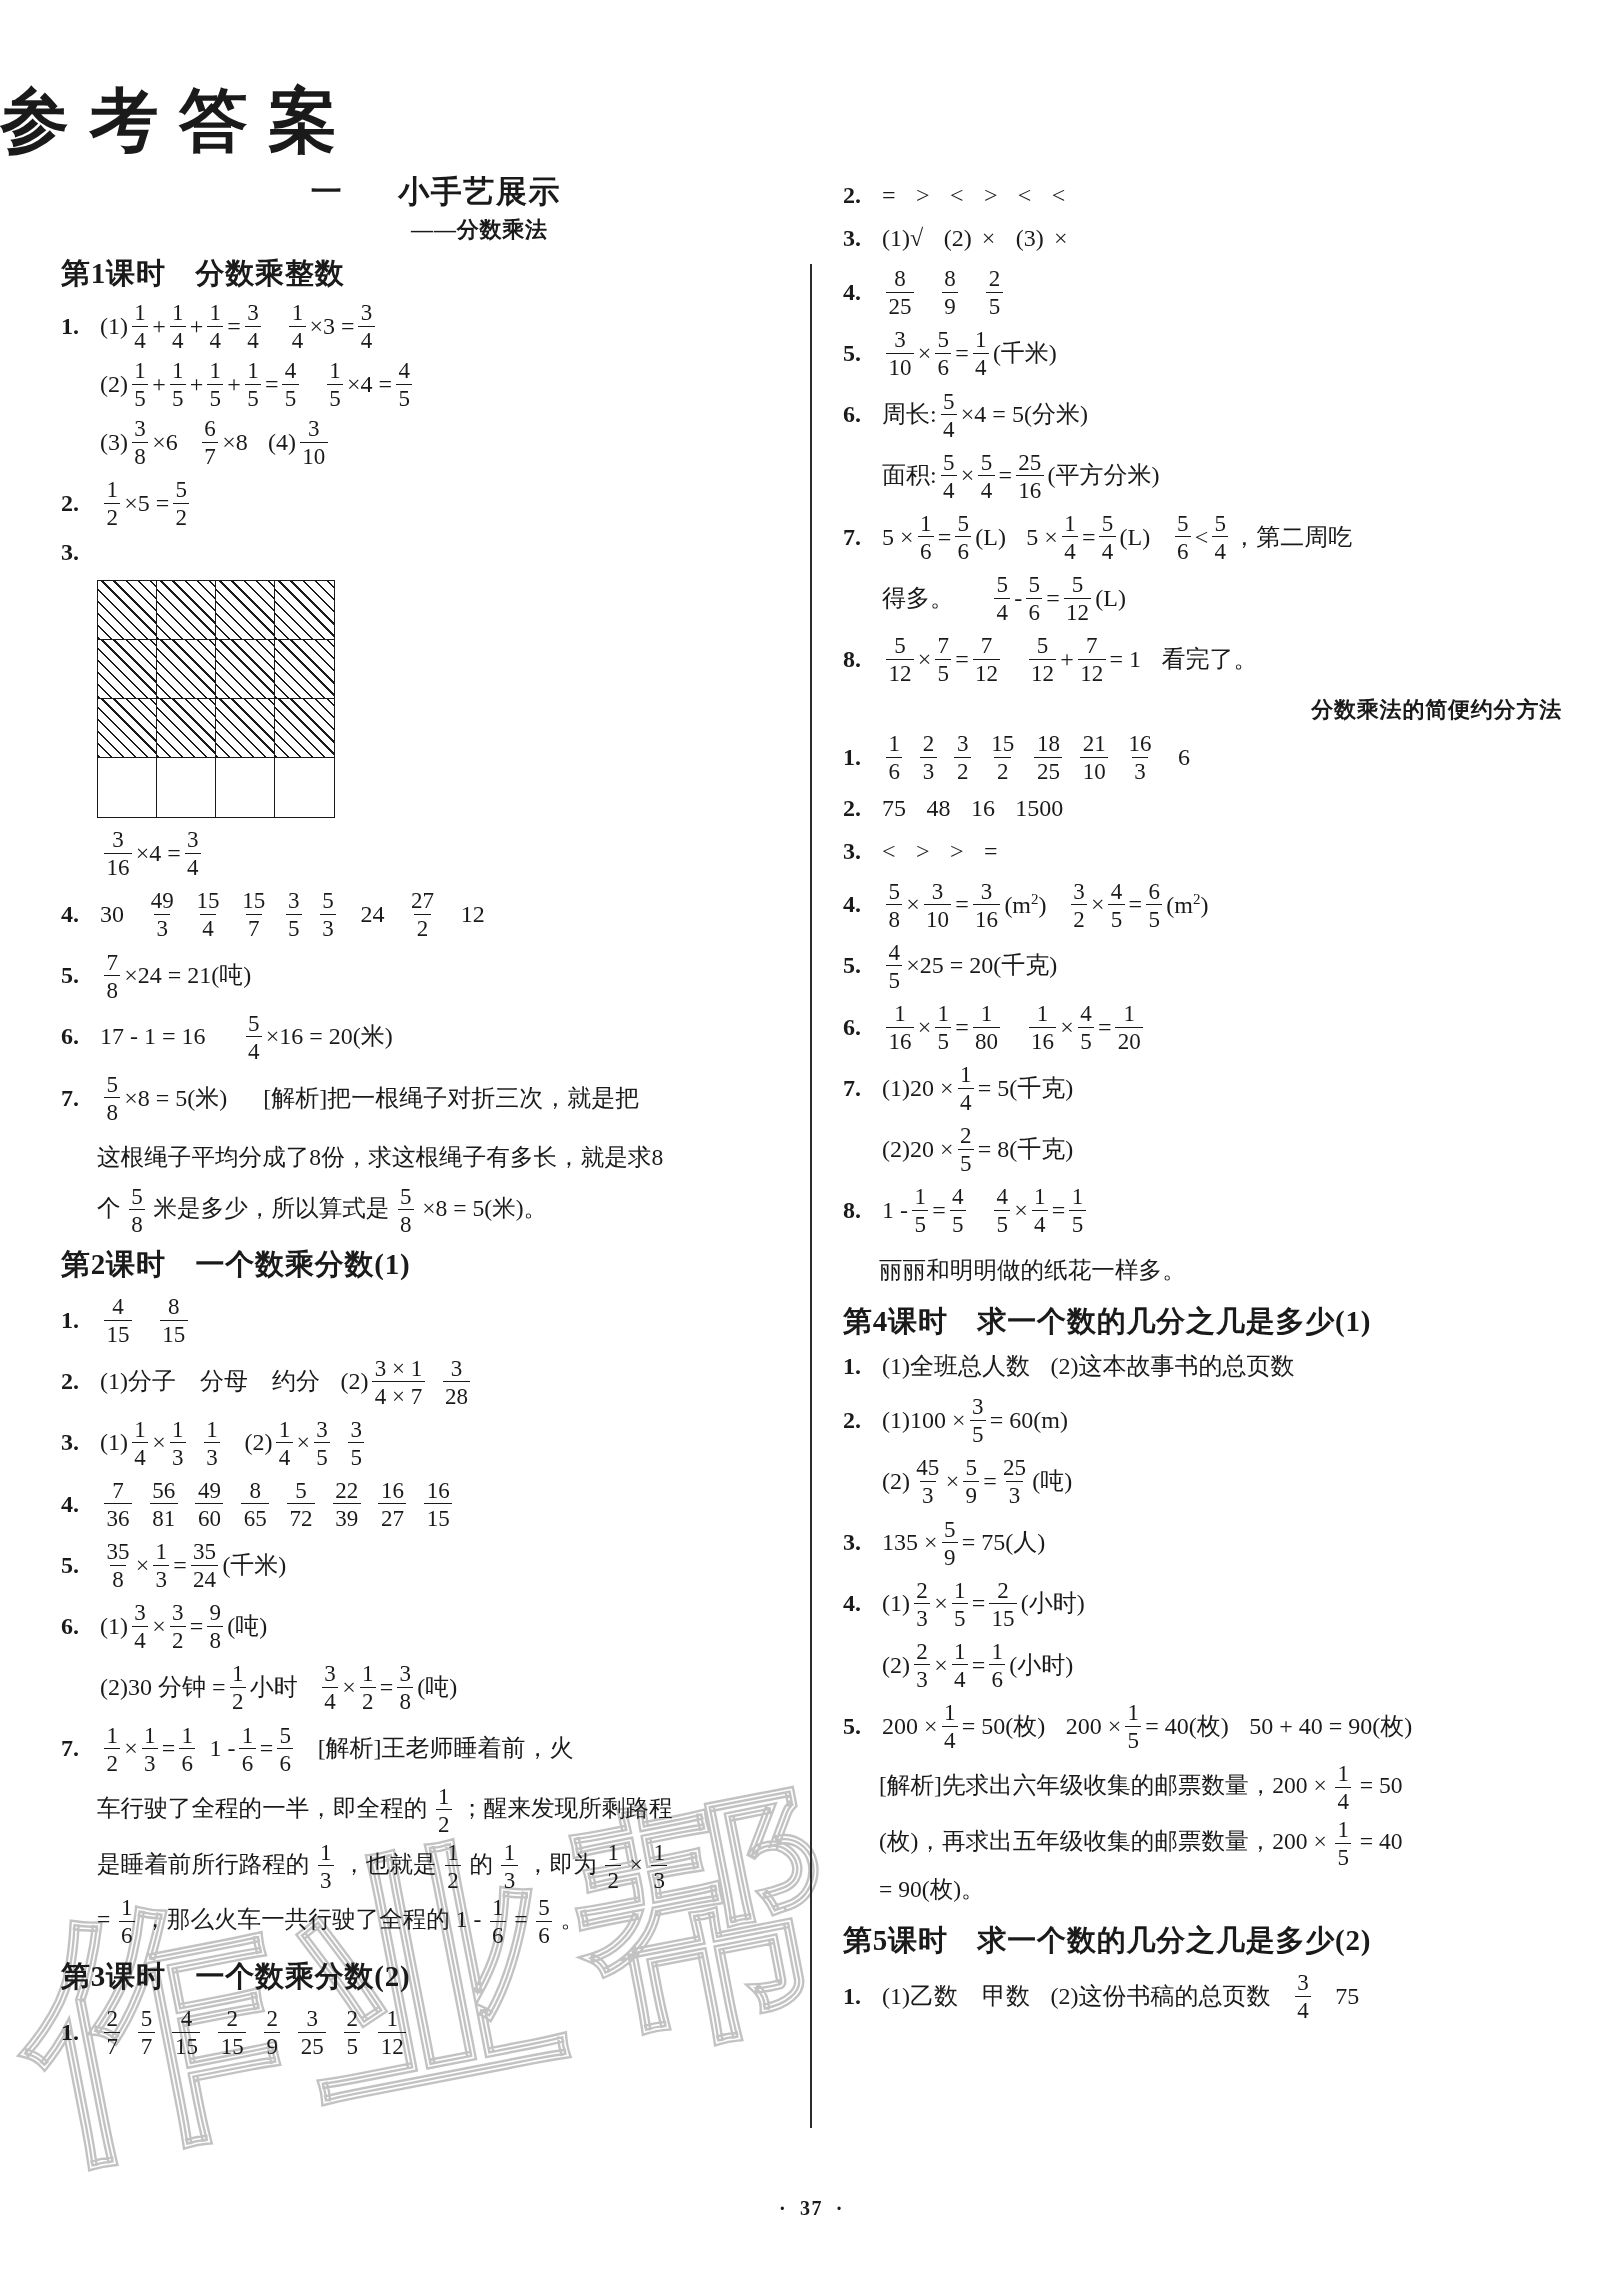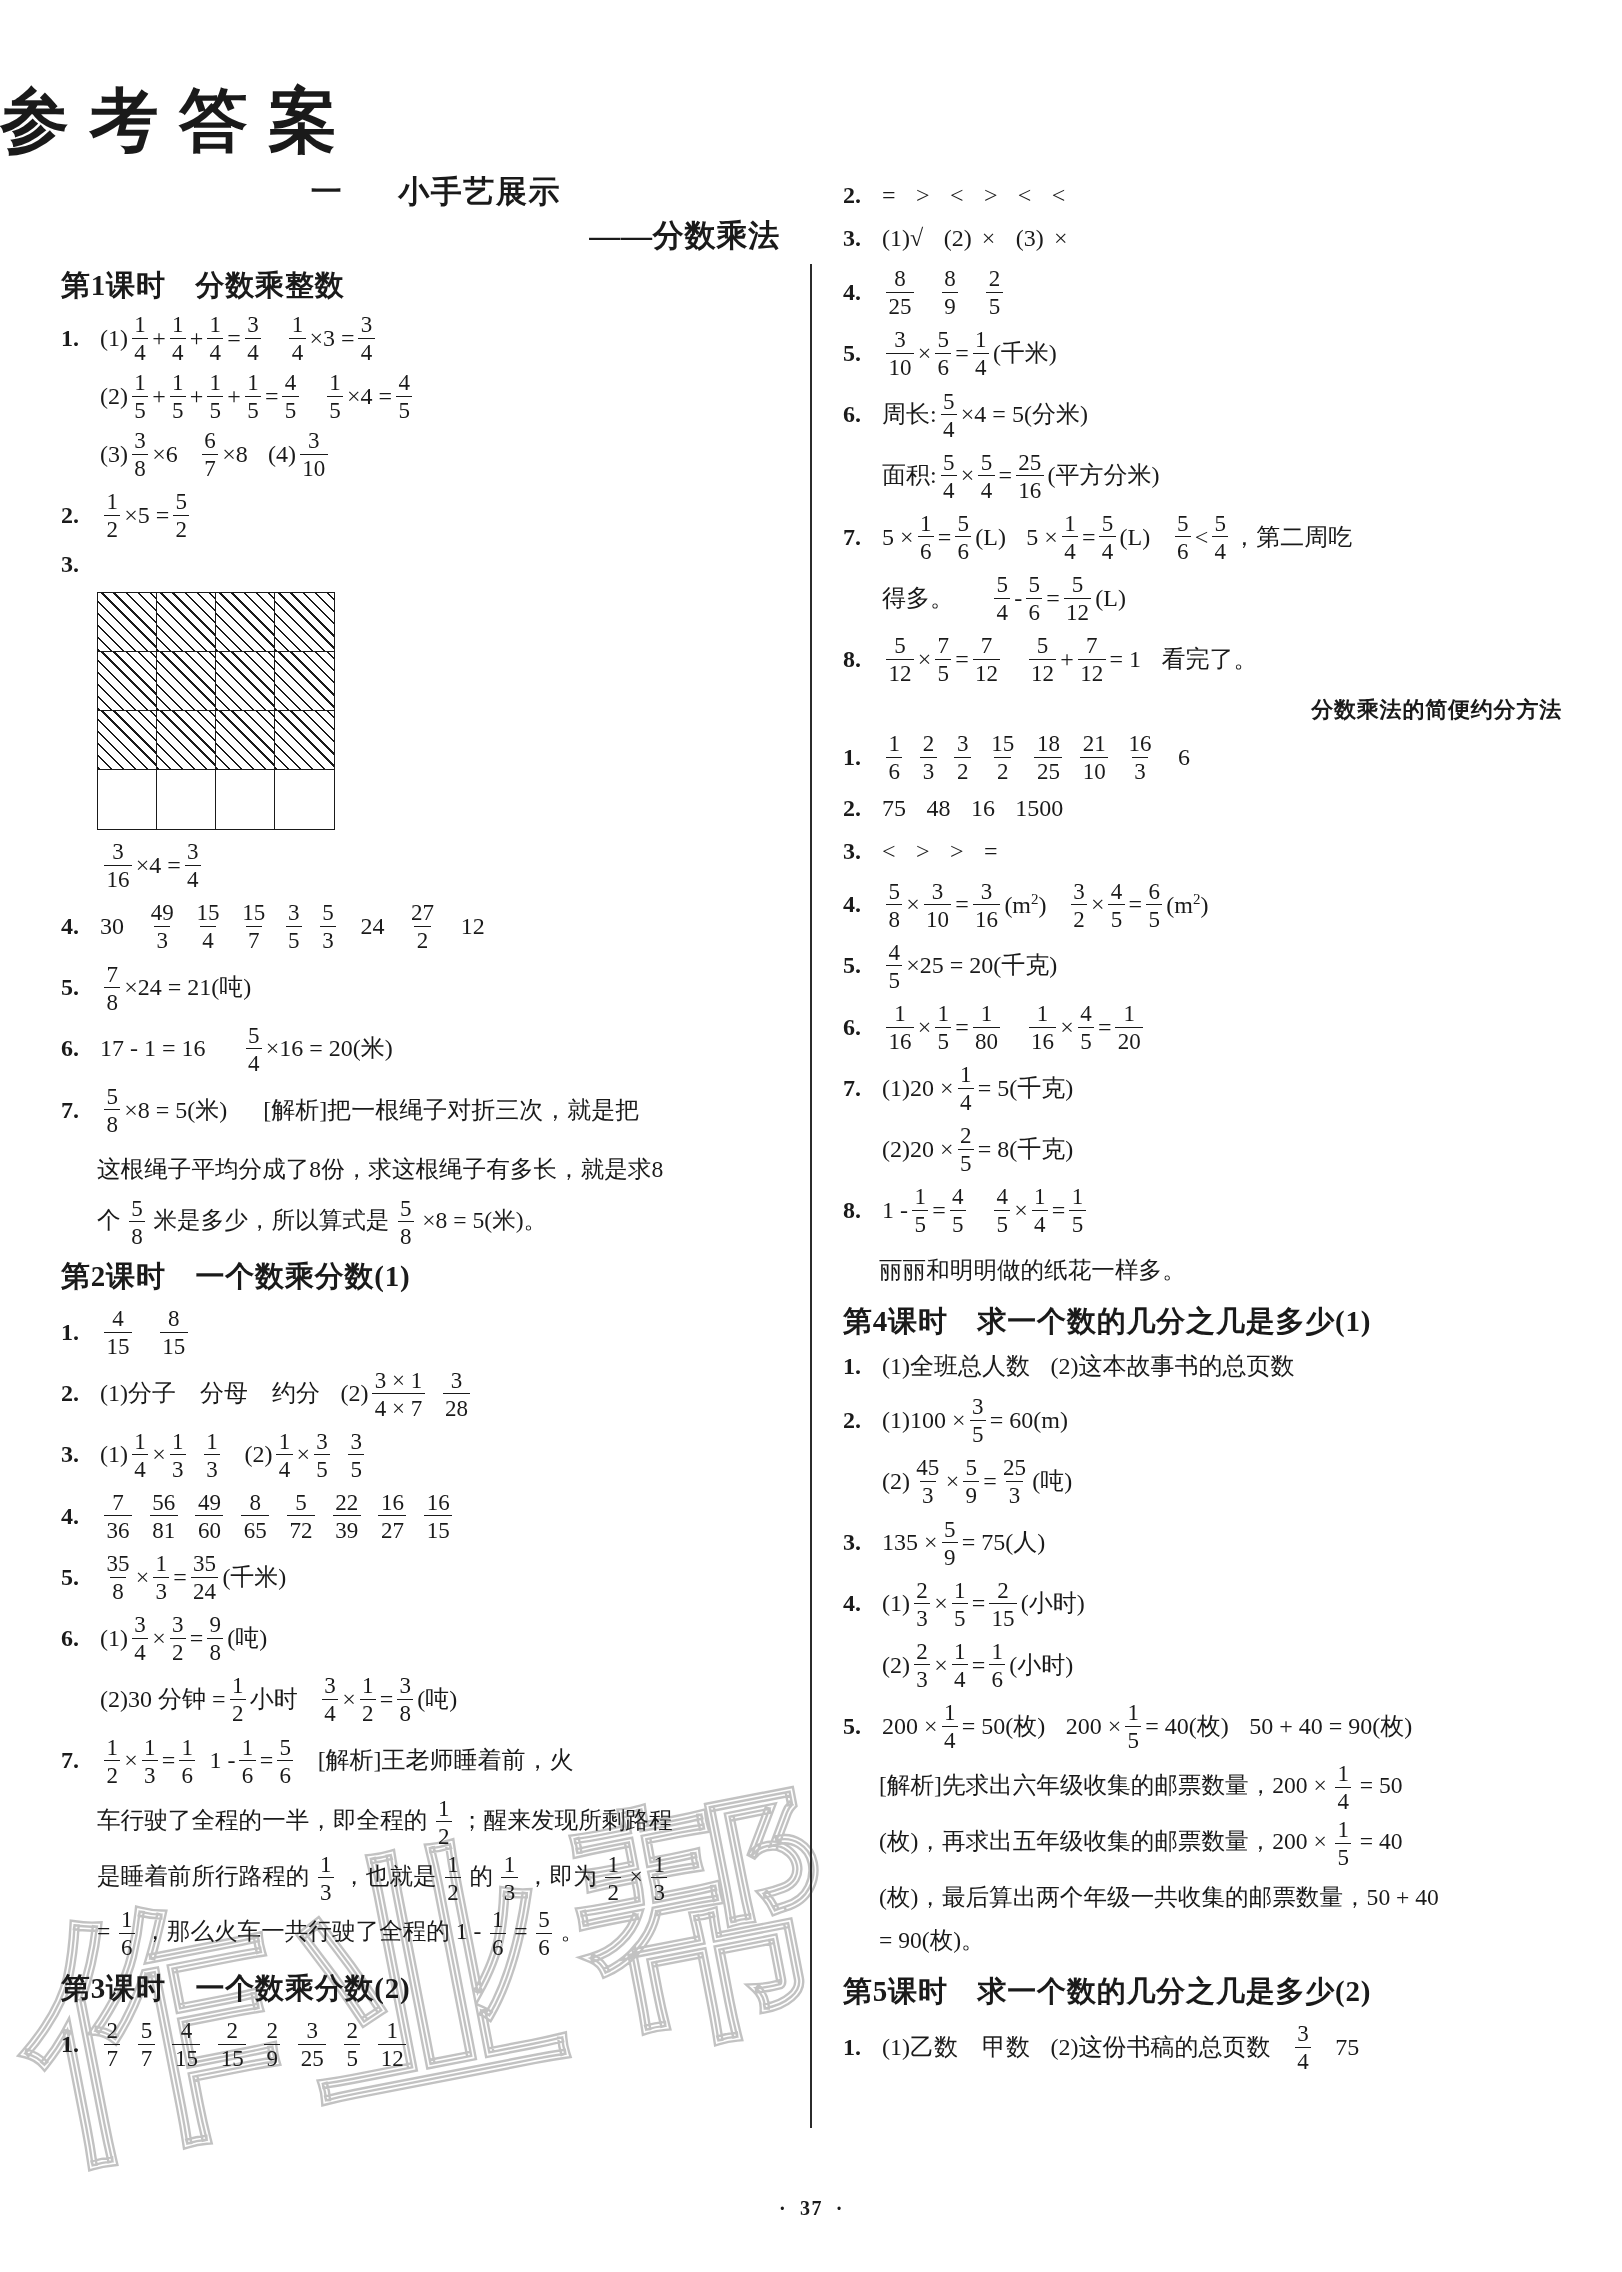--- a/index.html
+++ b/index.html
@@ -38,21 +38,21 @@
     position:absolute;left:749px;top:93px;width:1.6px;height:1864px;
     background:#2b2b2b;
   }
 
   
   .unit-title{
     text-align:center;font-size:31px;font-weight:700;letter-spacing:1.6px;
     margin:0 0 1.6px 0;padding-left:31px;
   }
   .unit-sub{
-    text-align:right;font-size:31px;font-weight:700;letter-spacing:0.8px;
+    text-align:center;font-size:22px;font-weight:700;letter-spacing:0.8px;
     margin:0 0 7.9px 0;padding-left:118px;
   }
   .lesson-title{
     font-size:29px;font-weight:700;letter-spacing:0.8px;
     margin:9.4px 0 6.3px 0;
   }
   .sec-title{
     text-align:right;font-size:22px;font-weight:700;letter-spacing:0.8px;
     margin:7.9px 0 4.7px 0;
   }
@@ -1256,21 +1256,20 @@
         <span>= 50</span>
       </div>
       <div class="para hang">
         <span>(枚)，再求出五年级收集的邮票数量，200 ×</span>
         <span class="fr">
             <span class="n">1</span>
             <span class="d">5</span>
           </span>
         <span>= 40</span>
       </div>
-      <div class="para hang">(枚)，最后算出两个年级一共收集的邮票数量，50 + 40</div>
       <div class="para hang" style="margin-top:-7.9px;">= 90(枚)。</div>
 
       <div class="lesson-title">第5课时　求一个数的几分之几是多少(2)</div>
 
       <div class="row">
         <span class="num">1.</span>
         <span class="body">
           <span class="t">(1)</span>
           <span class="t">乙数　甲数</span>
           <span class="sp"></span>

